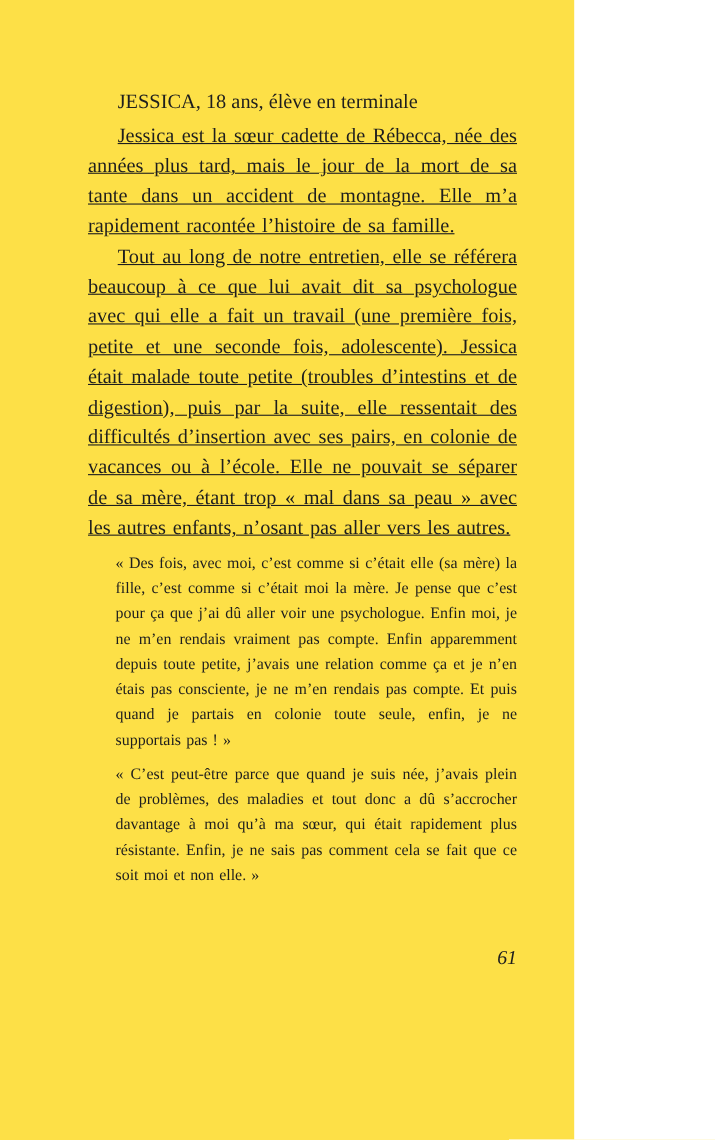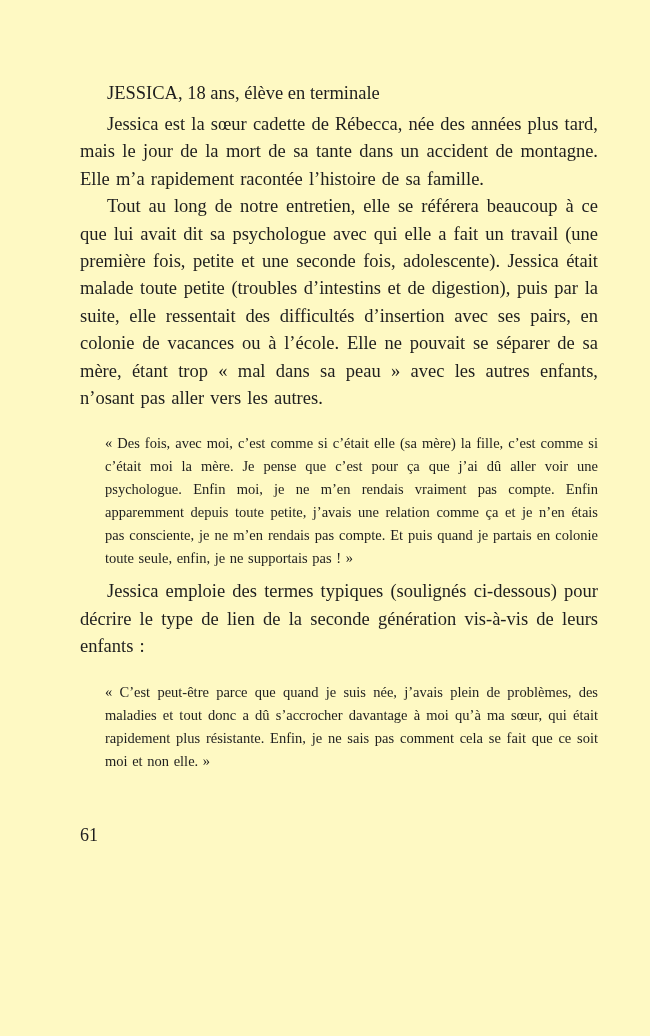--- a/index.html
+++ b/index.html
@@ -2,71 +2,72 @@
 <html lang="fr"><head>
 <meta charset="utf-8">
 <style>
   html, body {
     margin: 0;
     padding: 0;
     background: #ffffff;
   }
   .page {
     position: relative;
-    width: 650px;
+    width: 522px;
     height: 1036px;
     margin: 0;
-    background: #fef9c3;
+    background: #fde047;
     box-sizing: border-box;
     padding: 80px 52px 0 80px;
     font-family: "Liberation Serif", "DejaVu Serif", serif;
     color: #1e1e1e;
     overflow: hidden;
   }
   .heading {
     margin: 0 0 4px 0;
     font-size: 18.5px;
     line-height: 27px;
     text-indent: 27px;
     font-weight: normal;
   }
   p.body {
     margin: 0;
     font-size: 18.5px;
     line-height: 27.4px;
     text-align: justify;
     text-indent: 27px;
     word-spacing: 1.5px;
+    text-decoration: underline;
   }
   blockquote.quote {
-    margin: 20px 0 8px 25px;
+    margin: 6px 0 8px 25px;
     padding: 0;
     font-size: 14.5px;
     line-height: 23px;
     text-align: justify;
     word-spacing: 1px;
   }
   .pagenum {
     margin-top: 50px;
-    text-align: left;
+    text-align: right;
     font-size: 18px;
     line-height: 24px;
+    font-style: italic;
   }
 </style>
 </head>
 <body>
 
 <div class="page">
   <p class="heading">JESSICA, 18 ans, élève en terminale</p>
 
   <p class="body">Jessica est la sœur cadette de Rébecca, née des années plus tard, mais le jour de la mort de sa tante dans un accident de montagne. Elle m’a rapidement racontée l’histoire de sa famille.</p>
 
   <p class="body">Tout au long de notre entretien, elle se référera beaucoup à ce que lui avait dit sa psychologue avec qui elle a fait un travail (une première fois, petite et une seconde fois, adolescente). Jessica était malade toute petite (troubles d’intestins et de digestion), puis par la suite, elle ressentait des difficultés d’insertion avec ses pairs, en colonie de vacances ou à l’école. Elle ne pouvait se séparer de sa mère, étant trop « mal dans sa peau » avec les autres enfants, n’osant pas aller vers les autres.</p>
 
 
   <blockquote class="quote">« Des fois, avec moi, c’est comme si c’était elle (sa mère) la fille, c’est comme si c’était moi la mère. Je pense que c’est pour ça que j’ai dû aller voir une psychologue. Enfin moi, je ne m’en rendais vraiment pas compte. Enfin apparemment depuis toute petite, j’avais une relation comme ça et je n’en étais pas consciente, je ne m’en rendais pas compte. Et puis quand je partais en colonie toute seule, enfin, je ne supportais pas ! »</blockquote>
 
-  <p class="body">Jessica emploie des termes typiques (soulignés ci-dessous) pour décrire le type de lien de la seconde génération vis-à-vis de leurs enfants :</p>
 
   <blockquote class="quote">« C’est peut-être parce que quand je suis née, j’avais plein de problèmes, des maladies et tout donc a dû s’accrocher davantage à moi qu’à ma sœur, qui était rapidement plus résistante. Enfin, je ne sais pas comment cela se fait que ce soit moi et non elle. »</blockquote>
 
   <div class="pagenum">61</div>
 </div>
 
 </body></html>

